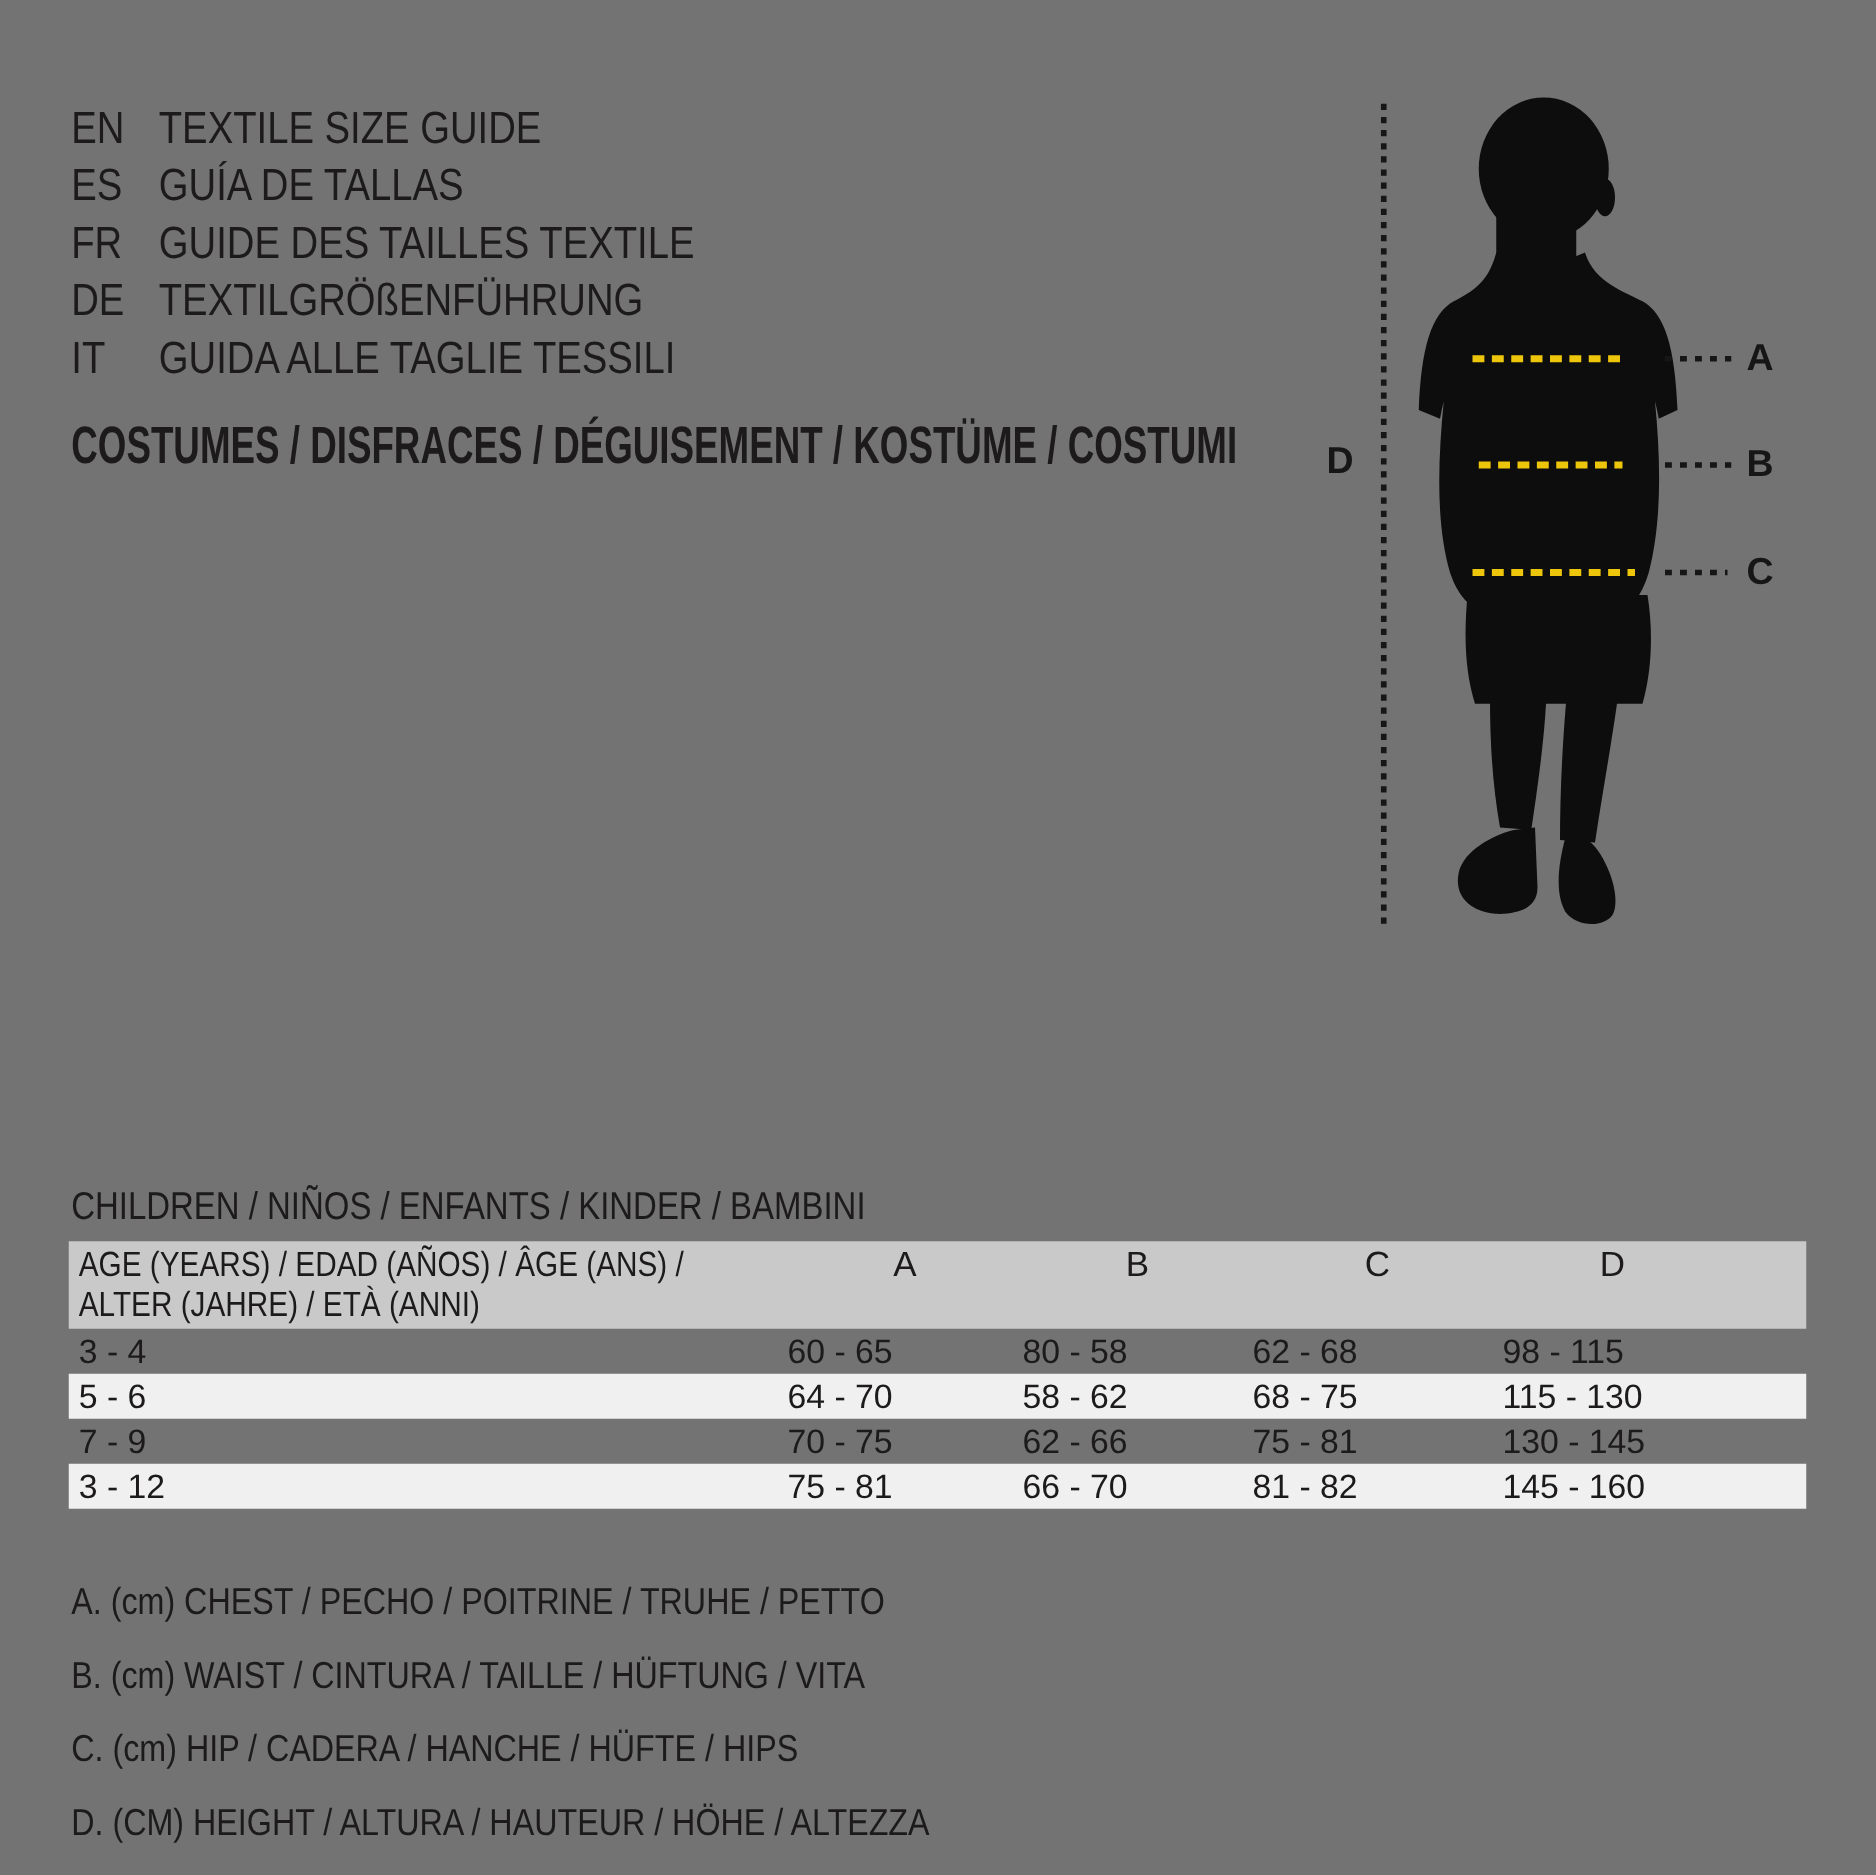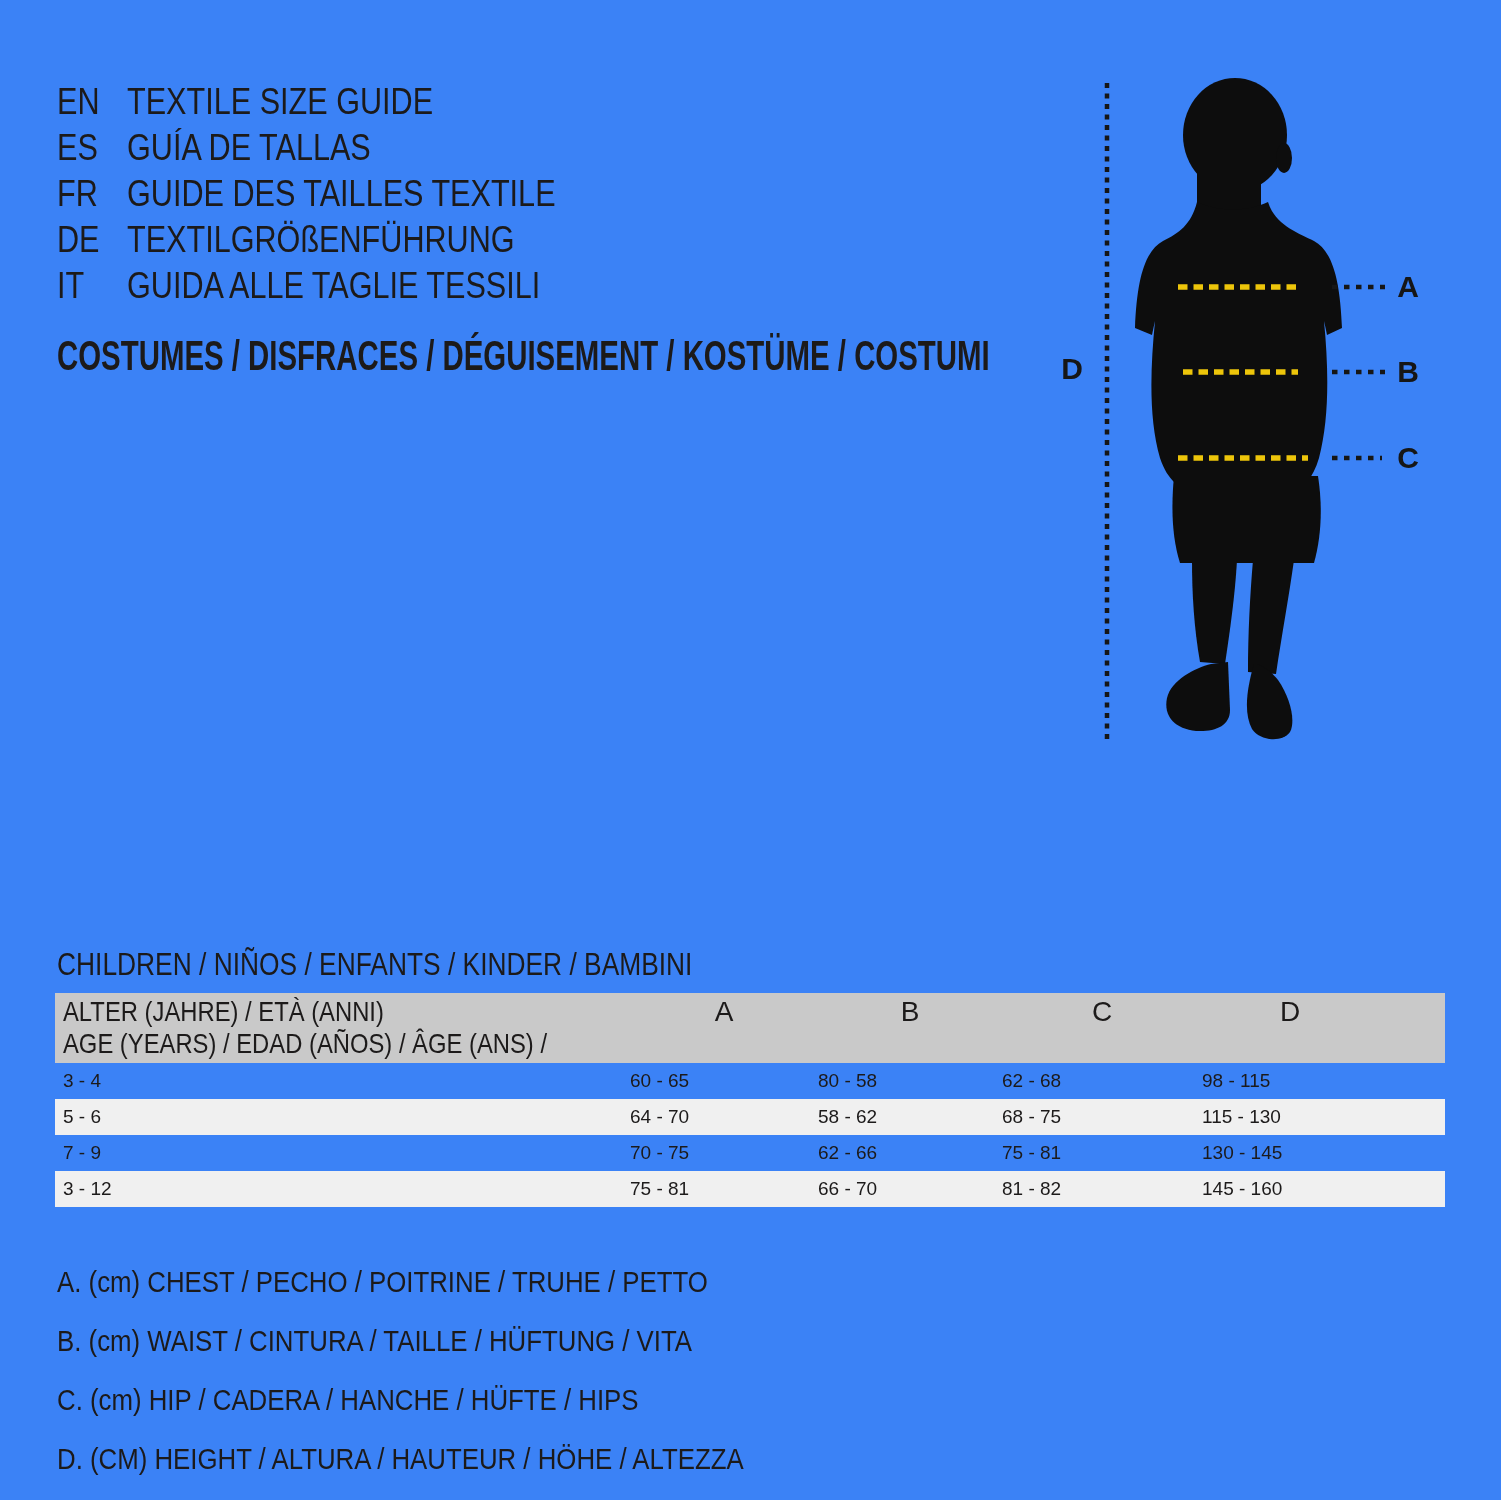--- a/index.html
+++ b/index.html
@@ -2,21 +2,21 @@
 <html><head>
 <meta charset="utf-8">
 <style>
   * { margin:0; padding:0; box-sizing:border-box; }
   html,body { background:#ffffff; }
   body {
     width:1501px; height:1500px; position:relative; overflow:hidden;
     font-family:"Liberation Sans","DejaVu Sans",sans-serif;
     color:#1c1a1a;
   }
-  #canvas { position:absolute; left:0; top:0; width:1501px; height:1500px; background:#3b82f6; }
+  #canvas { position:absolute; left:0; top:0; width:1501px; height:1500px; background:#737373; }
 
   .cond { display:inline-block; white-space:nowrap; transform:scaleX(0.85); transform-origin:0 0; }
 
   
   .lang-list { position:absolute; left:57px; top:82px; }
   .lang-row { display:flex; height:46px; align-items:flex-start; font-size:36px; line-height:40px; font-weight:400; letter-spacing:0; }
   .lang-code { width:70px; flex:0 0 70px; }
   .lang-code span, .lang-title span { display:inline-block; transform:scaleX(0.85); transform-origin:0 0; white-space:nowrap; }
 
   
@@ -41,21 +41,21 @@
   .t-header {
     background:#c9c9c9; height:70px; display:grid;
     grid-template-columns:575px 188px 184px 200px 176px auto;
   }
   .t-age-header { padding:3px 0 0 8px; font-size:28px; line-height:32px; }
   .t-age-header .cond { transform:scaleX(0.85); }
   .t-col-letter { text-align:center; padding-top:3px; font-size:28px; line-height:32px; }
   .t-row {
     height:36px; display:grid;
     grid-template-columns:575px 188px 184px 200px 176px auto;
-    font-size:19px; line-height:36px;
+    font-size:27px; line-height:36px;
   }
   .t-row.alt { background:#f0f0f0; }
   .t-age { padding-left:8px; }
   .t-val { }
 
   
   .legend { position:absolute; left:57px; top:1250px; }
   .legend-row { height:44px; font-size:30px; line-height:34px;margin-top:15px; }
   .legend-row span { display:inline-block; transform:scaleX(0.86); transform-origin:0 0; white-space:nowrap; }
 </style>
@@ -126,22 +126,22 @@
     <div class="fig-label lbl-c">C</div>
   </div>
 
   <div class="section-title">
     <span>CHILDREN / NIÑOS / ENFANTS / KINDER / BAMBINI</span>
   </div>
 
   <div class="size-table">
     <div class="t-header">
       <div class="t-age-header">
+        <div><span class="cond">AGE (YEARS) / EDAD (AÑOS) / ÂGE (ANS) /</span></div>
         <div><span class="cond">ALTER (JAHRE) / ETÀ (ANNI)</span></div>
-        <div><span class="cond">AGE (YEARS) / EDAD (AÑOS) / ÂGE (ANS) /</span></div>
       </div>
       <div class="t-col-letter">A</div>
       <div class="t-col-letter">B</div>
       <div class="t-col-letter">C</div>
       <div class="t-col-letter">D</div>
       <div></div>
     </div>
 
     <div class="t-row">
       <div class="t-age">3 - 4</div>

